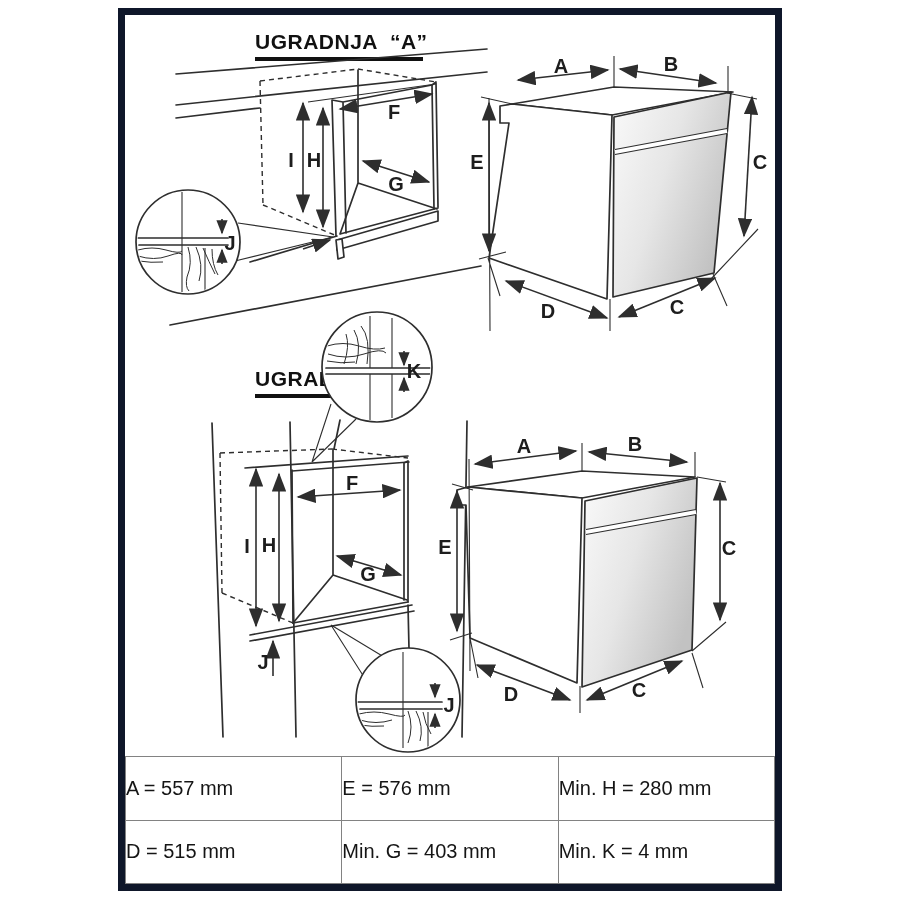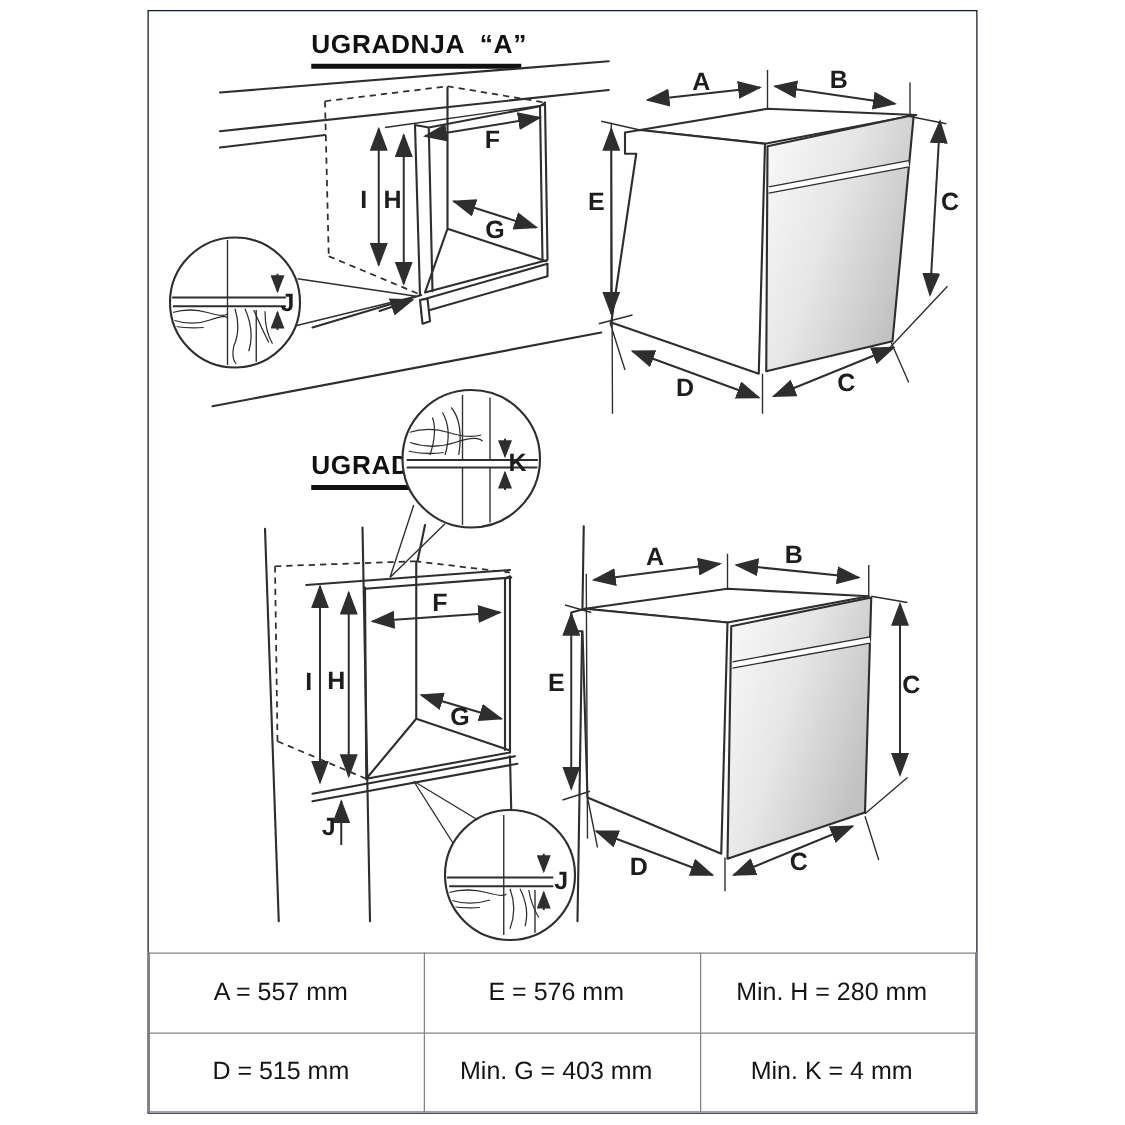--- a/index.html
+++ b/index.html
@@ -1,36 +1,36 @@
 <!DOCTYPE html>
 <html><head>
 <meta charset="utf-8">
 <style>
   html,body{margin:0;padding:0;background:#fff;width:900px;height:900px;overflow:hidden;
     font-family:"Liberation Sans",sans-serif;}
   .page{position:relative;width:900px;height:900px;background:#fff;}
   .frame{position:absolute;left:118px;top:8px;width:664px;height:883px;
-    border:1px solid #0f172a;background:#fff;box-sizing:border-box;}
+    border:7px solid #0f172a;background:#fff;box-sizing:border-box;}
   .sec-title{position:absolute;width:168px;text-align:center;white-space:pre;
     font-weight:bold;font-size:21px;letter-spacing:.5px;color:#111;
     border-bottom:4px solid #111;padding-bottom:3px;}
   .title-a{left:130px;top:15px;}
   .title-b{left:130px;top:352px;}
   .art{position:absolute;left:0;top:0;width:900px;height:900px;}
   .ln{stroke:#2e2e2e;stroke-width:1.7;fill:none;stroke-linecap:round;}
   .thin{stroke:#2e2e2e;stroke-width:1.1;fill:none;}
   .dash{stroke:#2e2e2e;stroke-width:1.4;fill:none;stroke-dasharray:5 4;}
   .arr{stroke:#2e2e2e;stroke-width:1.6;fill:none;}
   .face{fill:#fff;stroke:#2e2e2e;stroke-width:1.7;stroke-linejoin:round;}
   .grain{stroke:#2e2e2e;stroke-width:1;fill:none;}
   text.dim{font-family:"Liberation Sans",sans-serif;font-weight:bold;font-size:20px;
     fill:#1d1d1d;text-anchor:middle;dominant-baseline:central;}
   .dims-table{position:absolute;left:0;bottom:0;width:100%;height:128px;
     border-collapse:collapse;table-layout:fixed;background:#fff;}
-  .dims-table td{border:1px solid #828282;text-align:center;padding:0 10px 0 0;
+  .dims-table td{border:1px solid #828282;text-align:left;padding:0 10px 0 0;
     font-size:20px;color:#151515;height:32px;box-sizing:border-box;}
 </style>
 </head>
 <body>
 
 <div class="page">
   <div class="frame">
 
     <div class="sec-title title-a">UGRADNJA  “A”</div>
     <div class="sec-title title-b">UGRADNJA  “B”</div>

